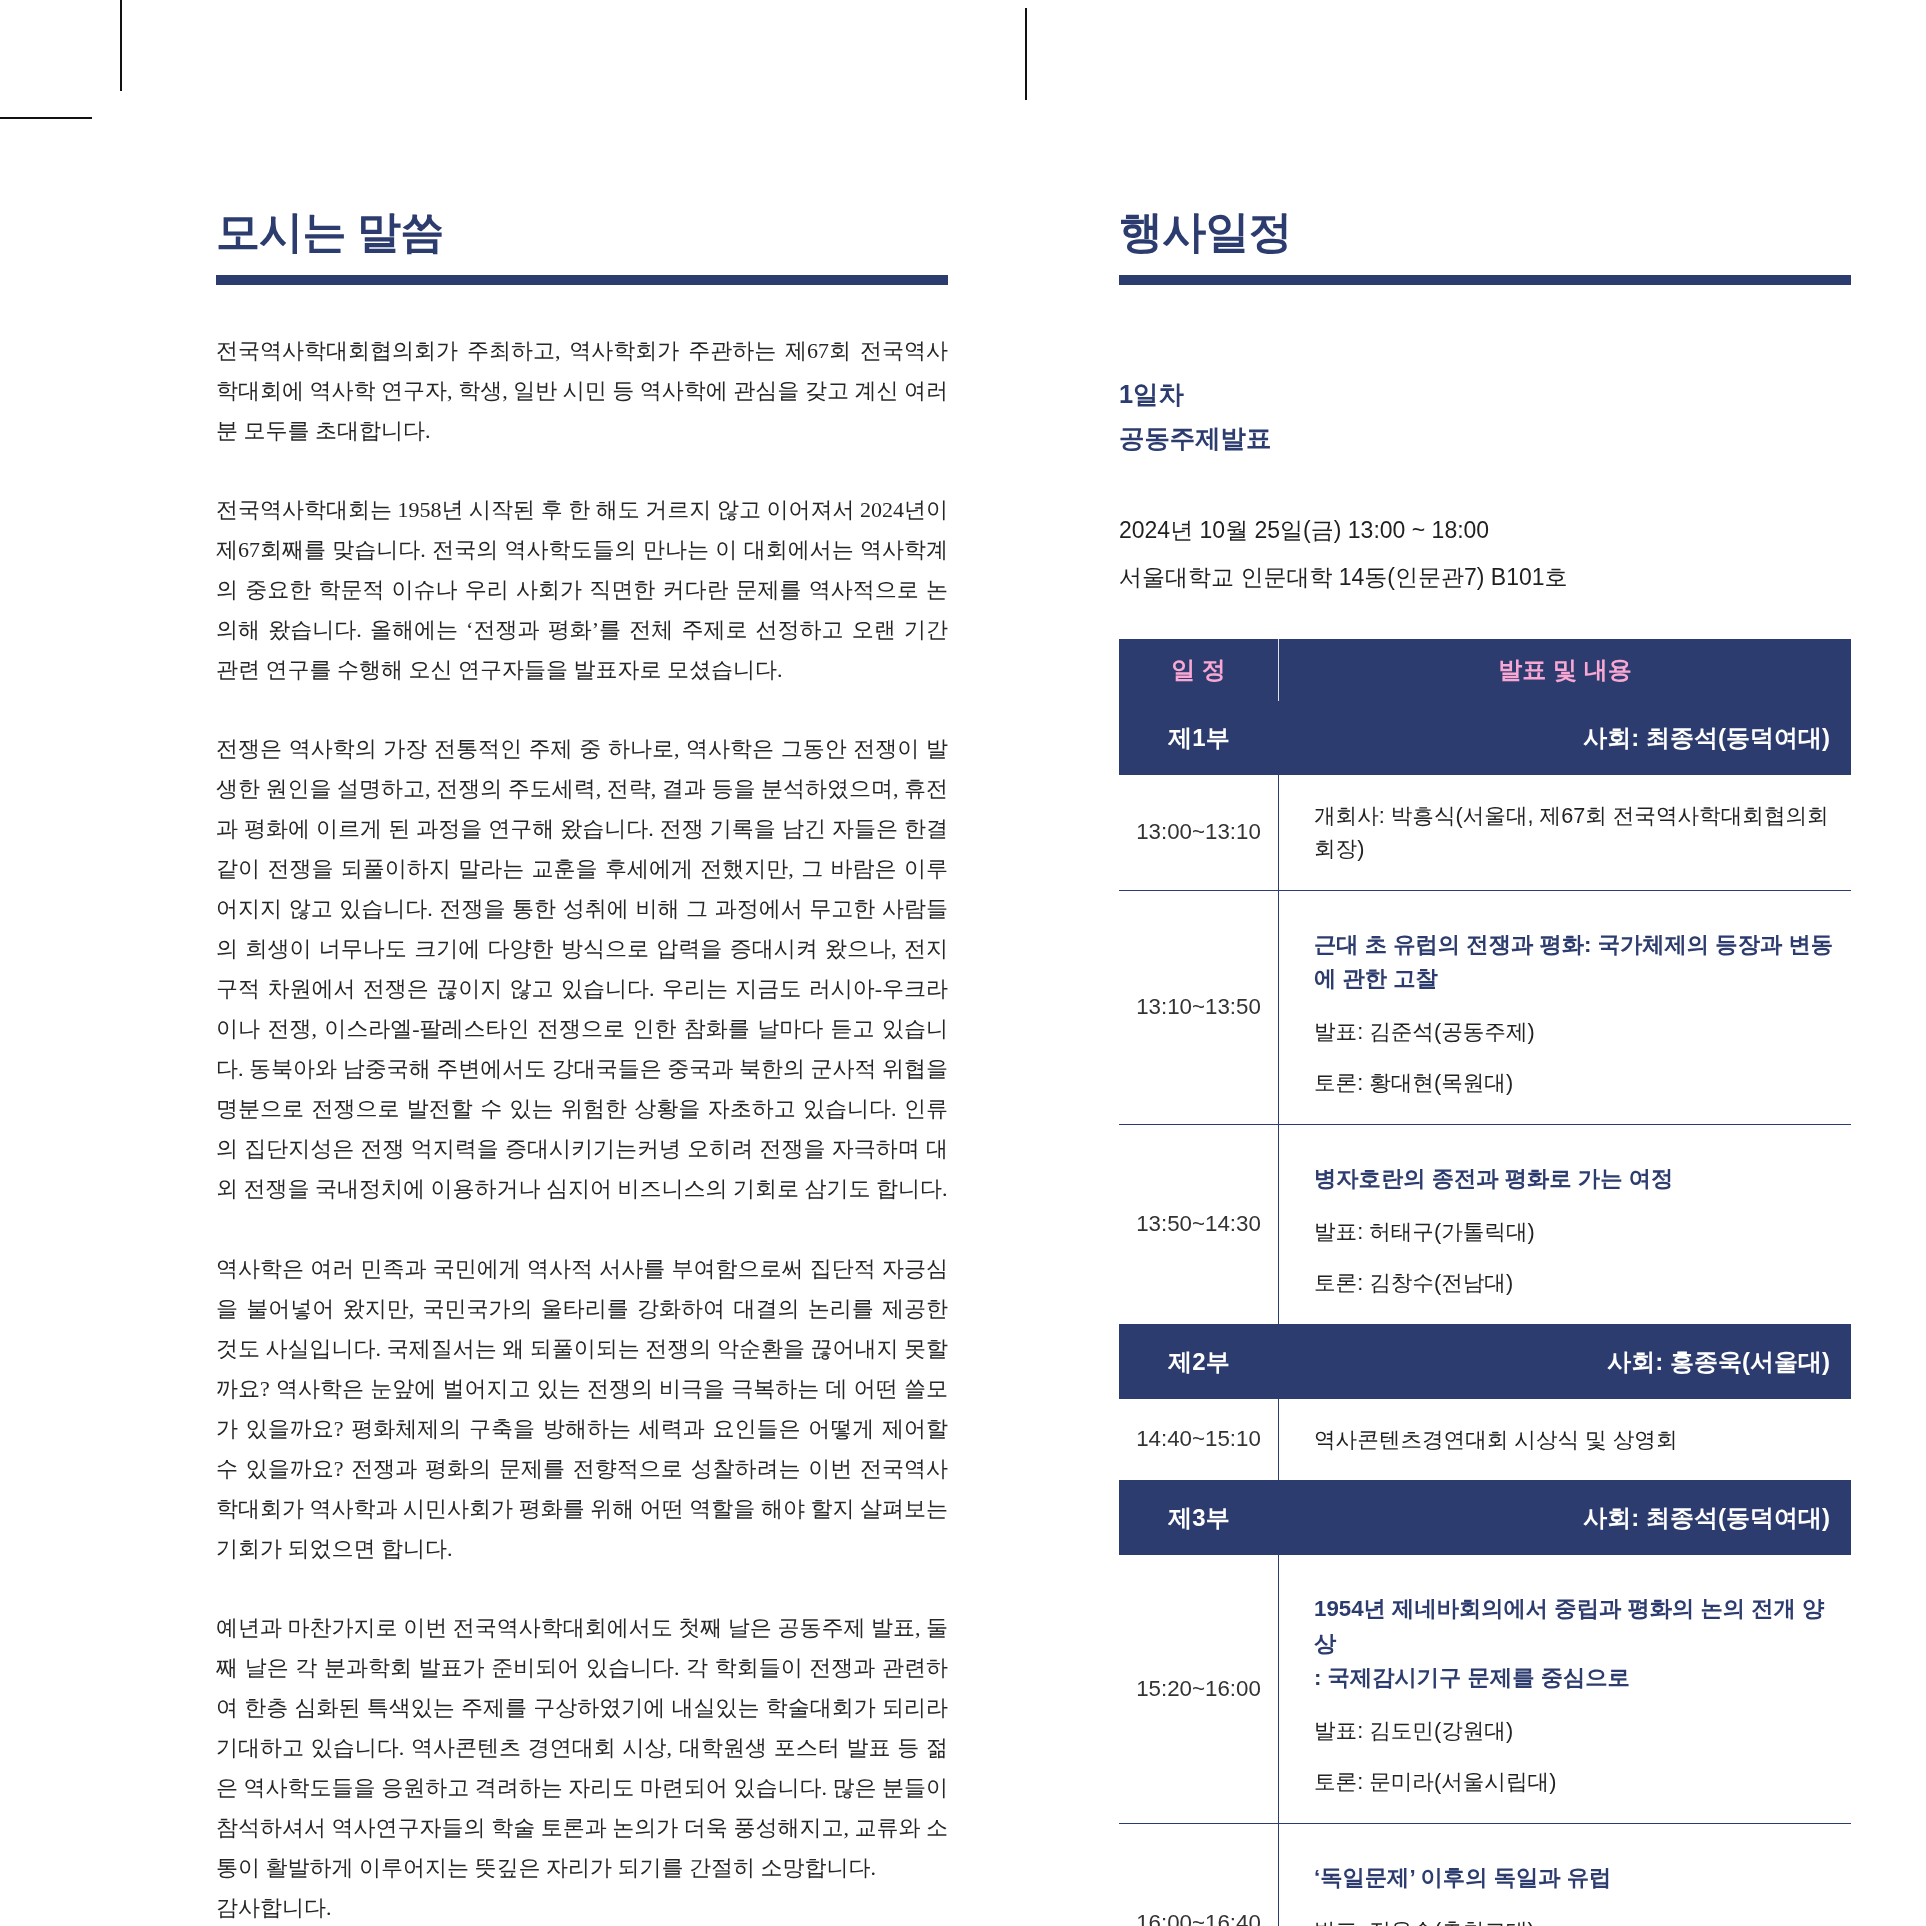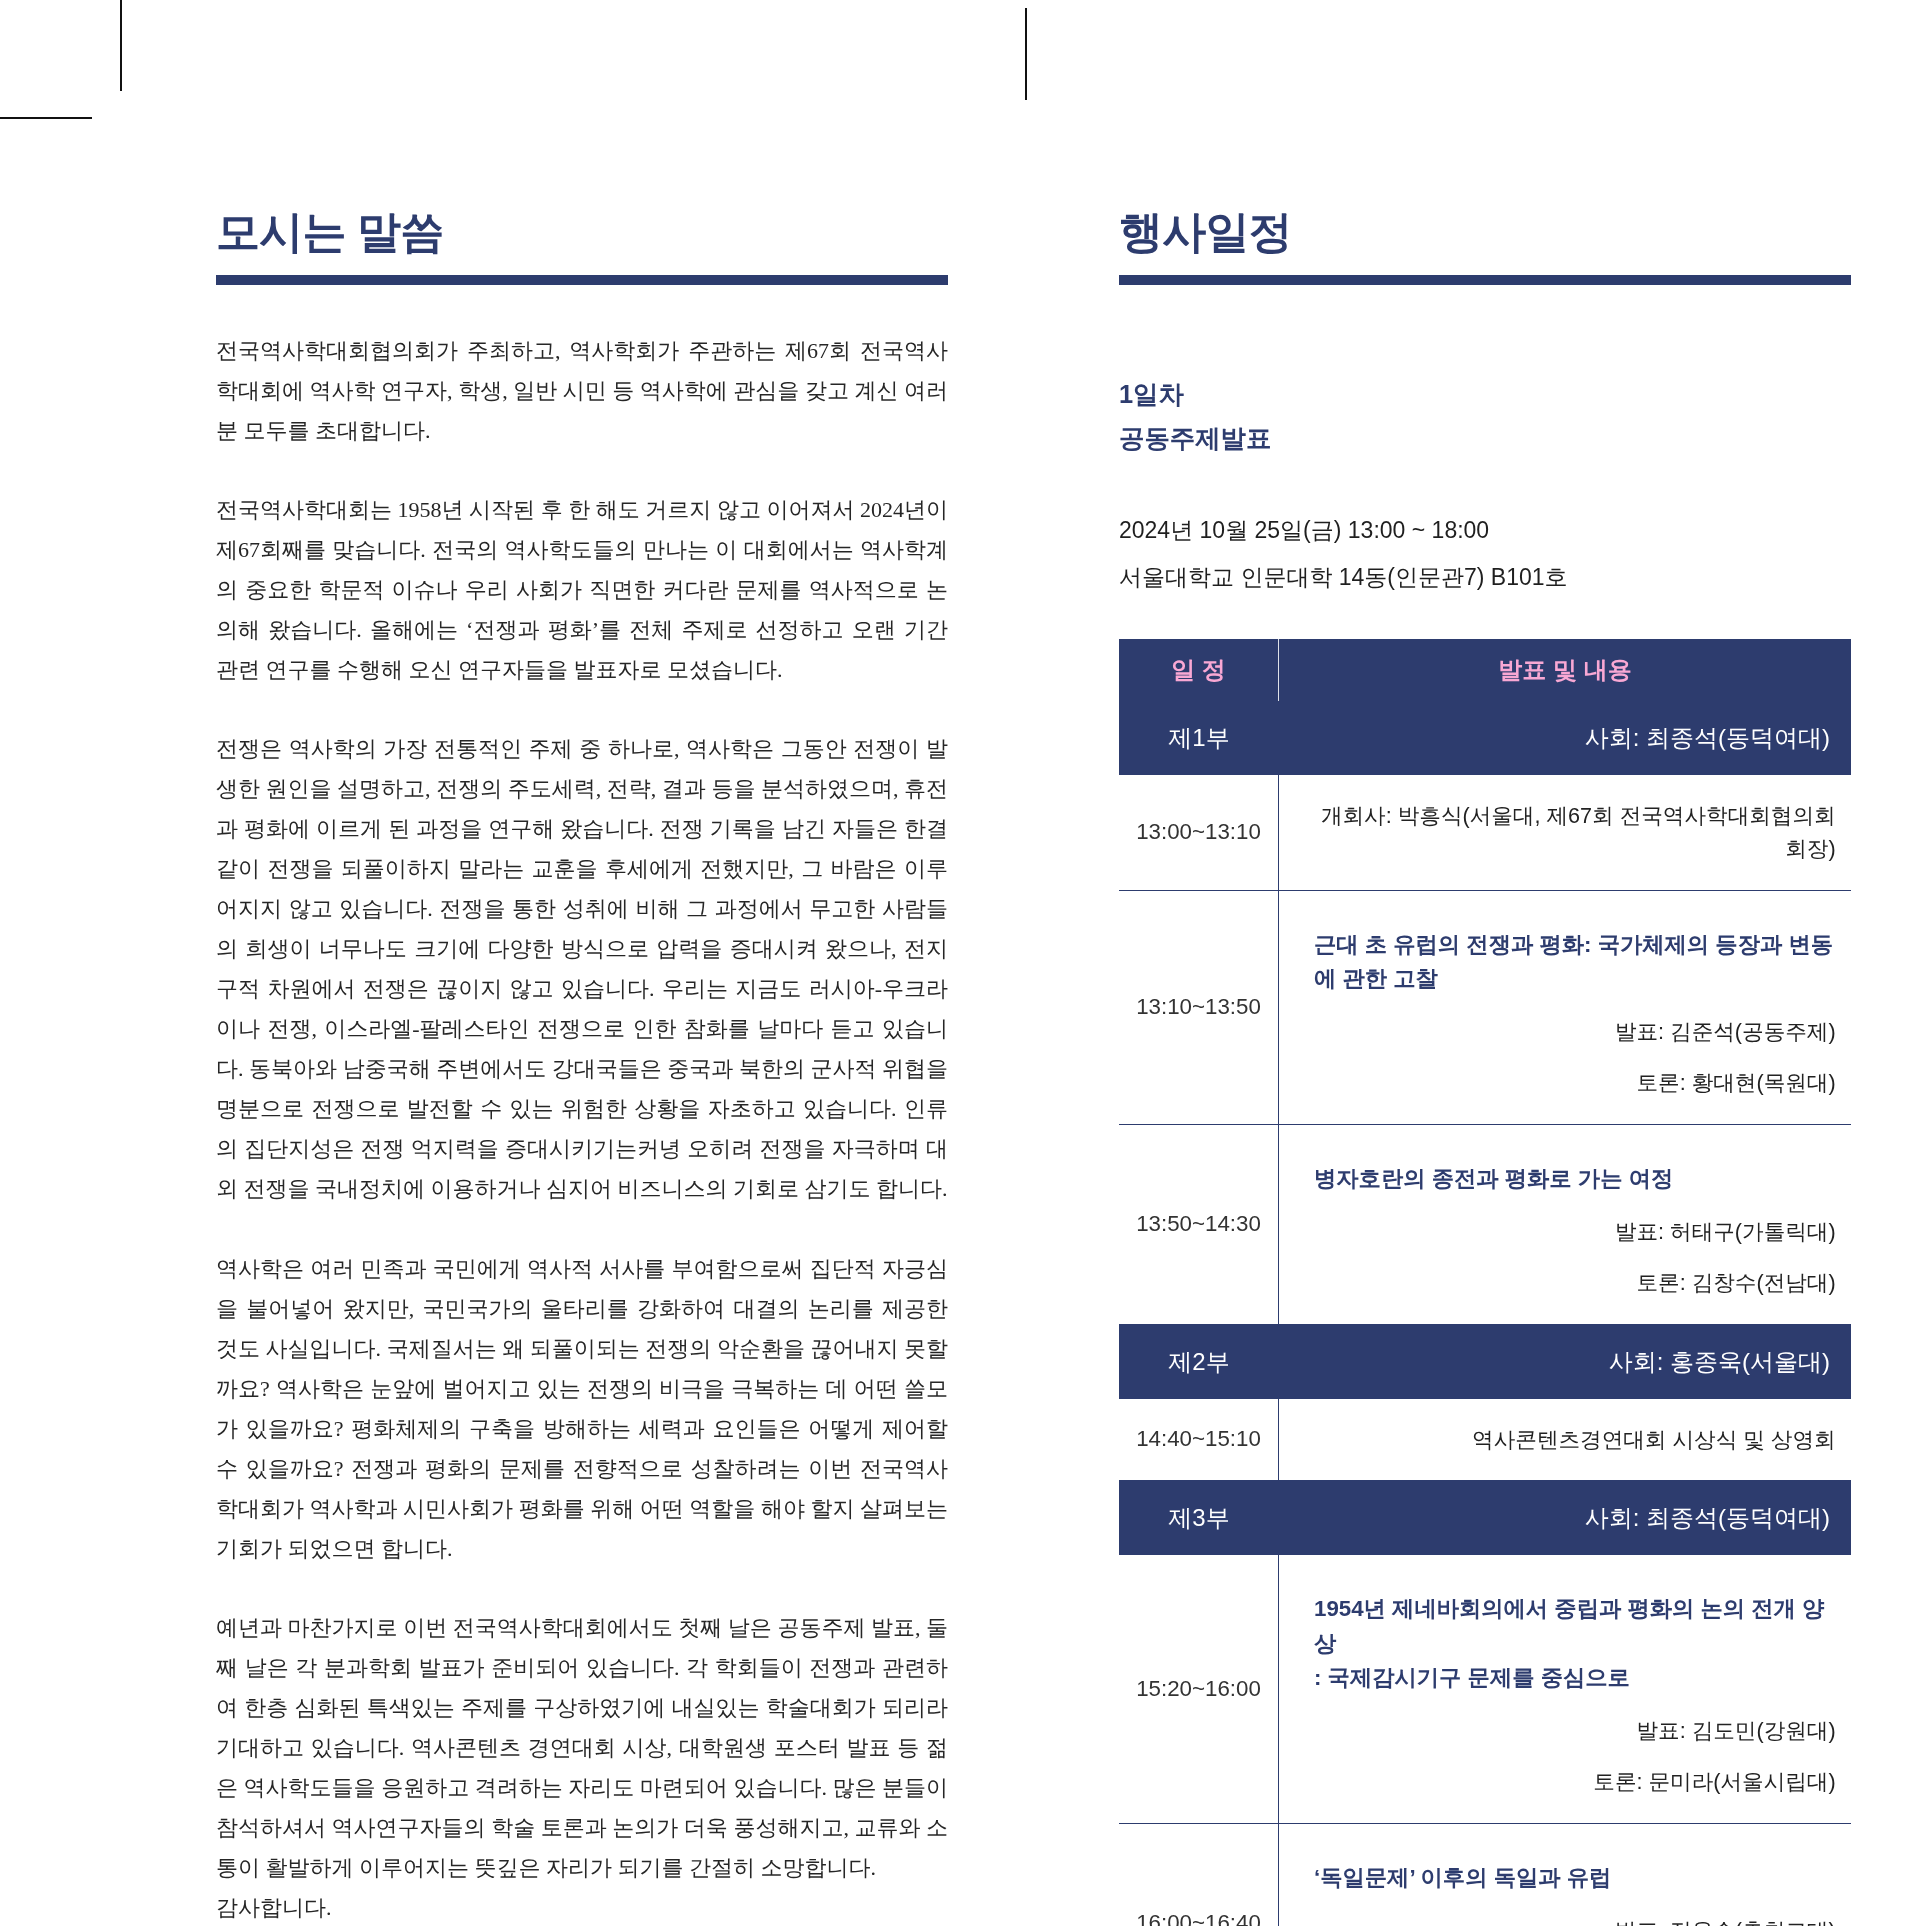--- a/index.html
+++ b/index.html
@@ -43,32 +43,32 @@
   
   .day-block{margin-top:87px;font-size:25.4px;font-weight:bold;color:var(--navy);line-height:1.75;}
   .when-block{margin-top:58px;font-size:23px;color:#1f1f1f;line-height:1.0;}
   .when-block .loc{margin-top:24px;}
 
   
   .sched-table{margin-top:50px;width:100%;}
   .sched-head{display:flex;background:var(--navy);color:#f9a8d4;font-weight:bold;font-size:24px;height:62px;align-items:center;}
   .sched-head .c-time{width:160px;text-align:center;border-right:1.2px solid rgba(255,255,255,.85);align-self:stretch;display:flex;align-items:center;justify-content:center;}
   .sched-head .c-content{flex:1;text-align:center;}
-  .sched-bar{display:flex;background:var(--navy);color:#fff;font-weight:normal;font-size:24px;height:74px;align-items:center;}
+  .sched-bar{display:flex;background:var(--navy);color:#fff;font-weight:bold;font-size:24px;height:74px;align-items:center;}
   .sched-bar .part{width:160px;text-align:center;}
   .sched-bar .chair{flex:1;text-align:right;padding-right:21px;}
   .sched-row{display:flex;border-bottom:1.5px solid var(--navy);}
   .sched-row .time{
     width:160px;flex:0 0 160px;display:flex;align-items:center;justify-content:center;
     font-size:22.3px;color:#333;border-right:1.2px solid var(--navy);
   }
   .sched-row .content{flex:1;padding:24px 15.4px 24px 35px;}
   .cell-title{font-size:22.3px;font-weight:bold;color:var(--navy);line-height:1.55;white-space:pre-line;margin-bottom:18.5px;margin-top:13px;}
   .cell-title:last-child{margin-bottom:0;}
-  .cell-line{font-size:21.6px;color:#222;line-height:1.55;text-align:right;}
+  .cell-line{font-size:21.6px;color:#222;line-height:1.55;}
   .cell-line + .cell-line{margin-top:17.7px;}
 </style>
 </head>
 <body>
 
 <div class="mark v" style="left:120px;top:0;height:91px;"></div>
 <div class="mark h" style="left:0;top:117px;width:92px;"></div>
 <div class="mark v" style="left:1025px;top:7.7px;height:92px;"></div>
 
 <section class="panel panel-left">

